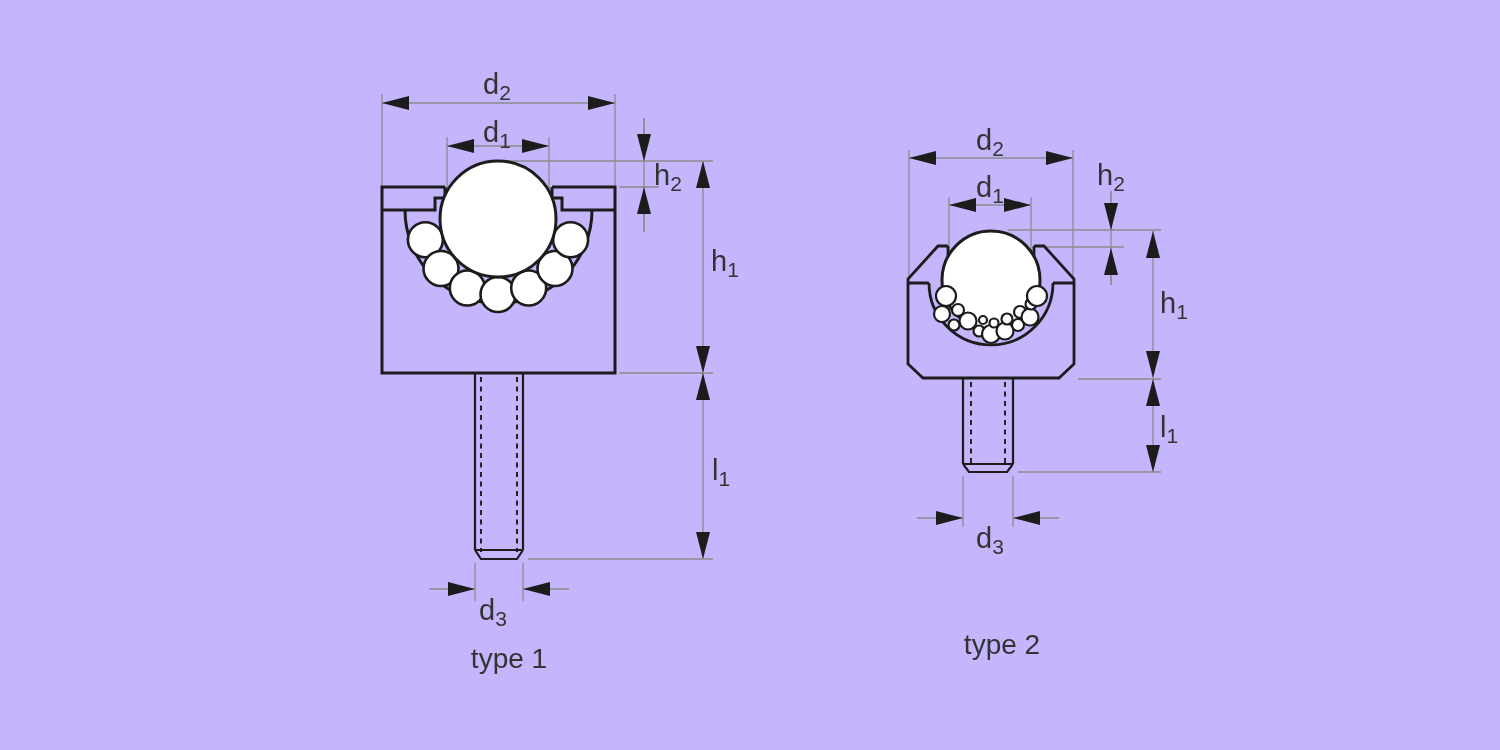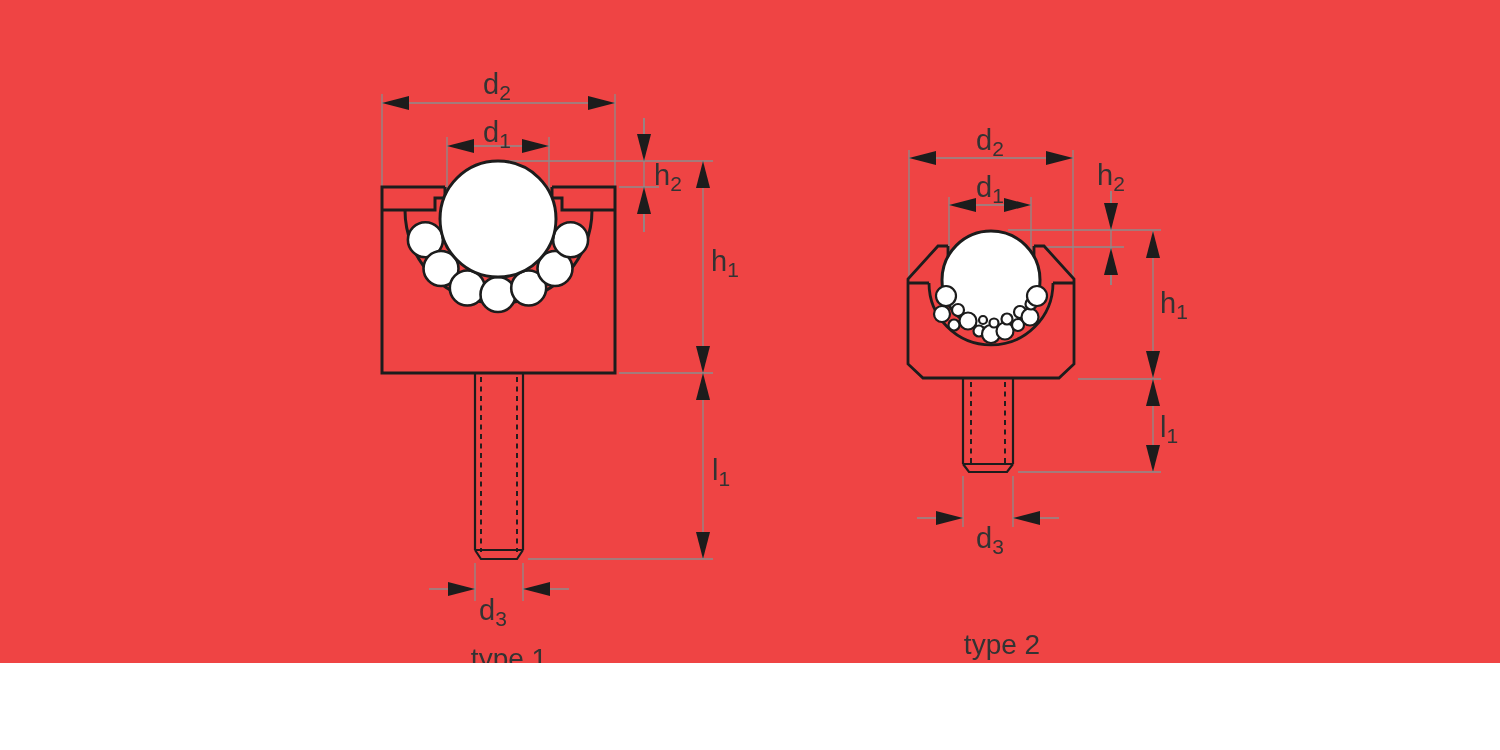--- a/index.html
+++ b/index.html
@@ -3,22 +3,22 @@
 <meta charset="utf-8">
 <style>
   html, body {
     margin: 0;
     padding: 0;
     background: #ffffff;
   }
   .stage {
     position: relative;
     width: 1500px;
-    height: 663px;
-    background: #ef4444;
+    height: 750px;
+    background: #c4b5fd;
     overflow: hidden;
     font-family: "Liberation Sans", sans-serif;
   }
   svg { display: block; }
 
   .thin {
     stroke: #8c8c8c;
     stroke-width: 1.3;
     fill: none;
   }

